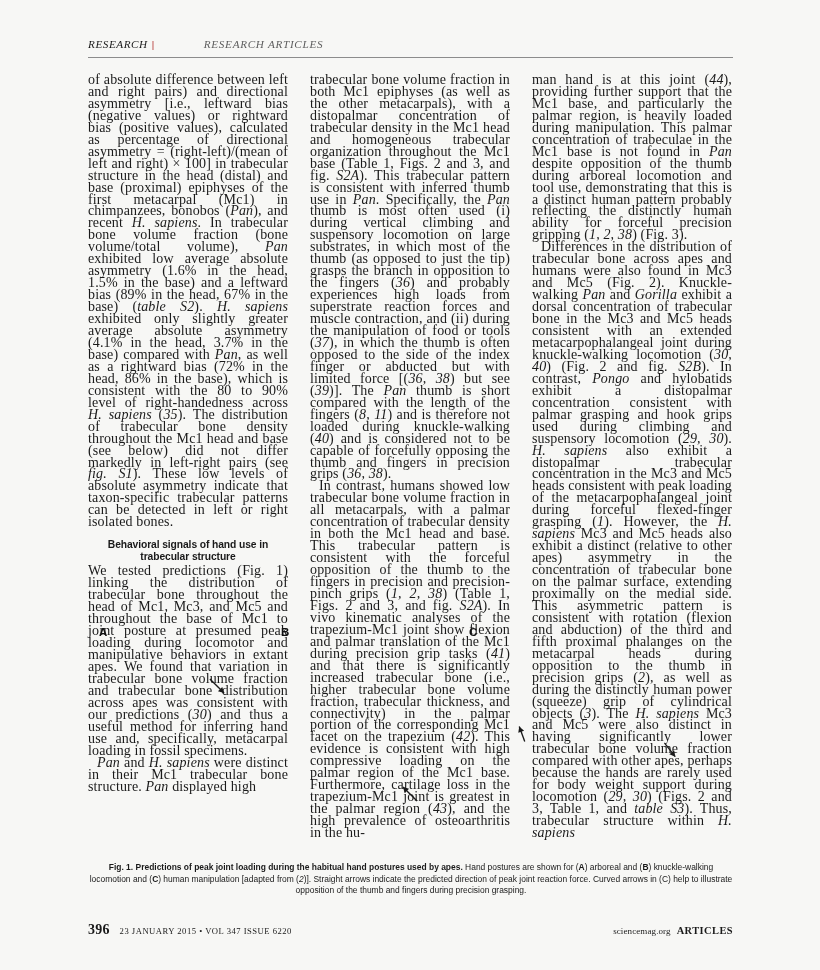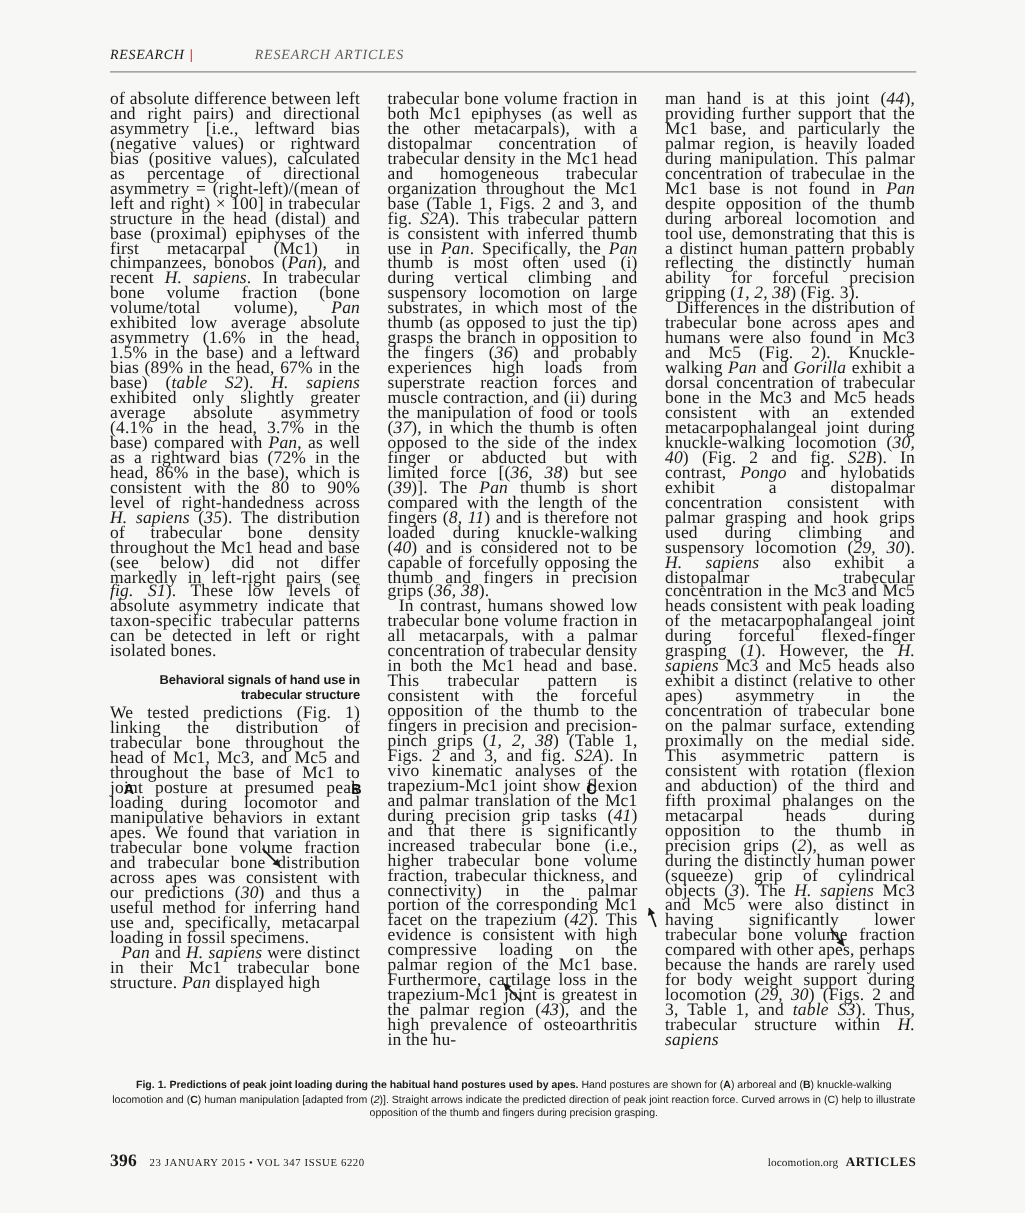--- a/index.html
+++ b/index.html
@@ -85,21 +85,21 @@
   .col p.indent {
     text-indent: 9px;
   }
   .col h3 {
     margin: 11px 0 2px 0;
     font-family: "Liberation Sans", sans-serif;
     font-size: 10.3px;
     line-height: 12.1px;
     font-weight: bold;
     letter-spacing: -0.1px;
-    text-align: right;
+    text-align: center;
   }
   .col i, .col em { font-style: italic; }
 
   
   .figure {
     position: absolute;
     left: 88px;
     top: 612px;
     width: 645px;
     height: 240px;
@@ -237,16 +237,16 @@
 
   <div class="caption">
     <b><span>Fig. 1.</span>
     <span>Predictions of peak joint loading during the habitual hand postures used by apes.</span></b><span> Hand postures are shown for (</span><b><span>A</span></b><span>) arboreal and (</span><b><span>B</span></b><span>) knuckle-walking locomotion and (</span><b><span>C</span></b><span>) human manipulation [adapted from (<i>2</i>)]. Straight arrows indicate the predicted direction of peak joint reaction force. Curved arrows in (C) help to illustrate opposition of the thumb and fingers during precision grasping.</span>
   </div>
 
   <div class="footer-left">
     <span class="pageno">396</span><span class="issue">23 JANUARY 2015 • VOL 347 ISSUE 6220</span>
   </div>
   <div class="footer-right">
-    <span class="site">locomotion.org</span><span class="brand">ARTICLES</span>
+    <span class="site">sciencemag.org</span><span class="brand">ARTICLES</span>
   </div>
 
 </div>
 
 </body></html>

